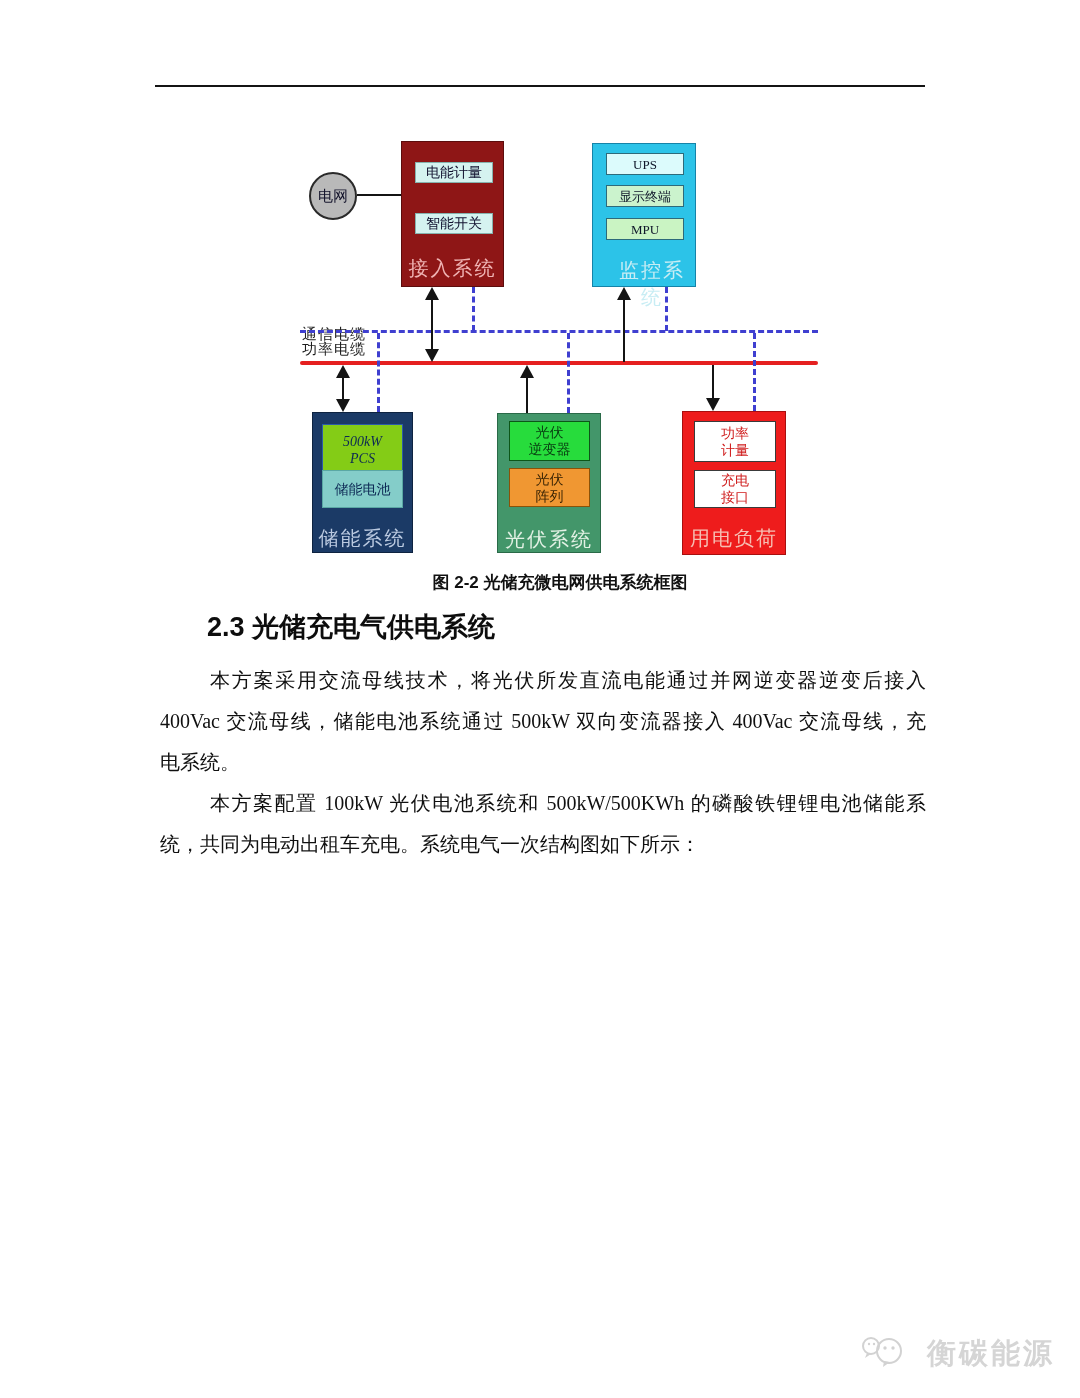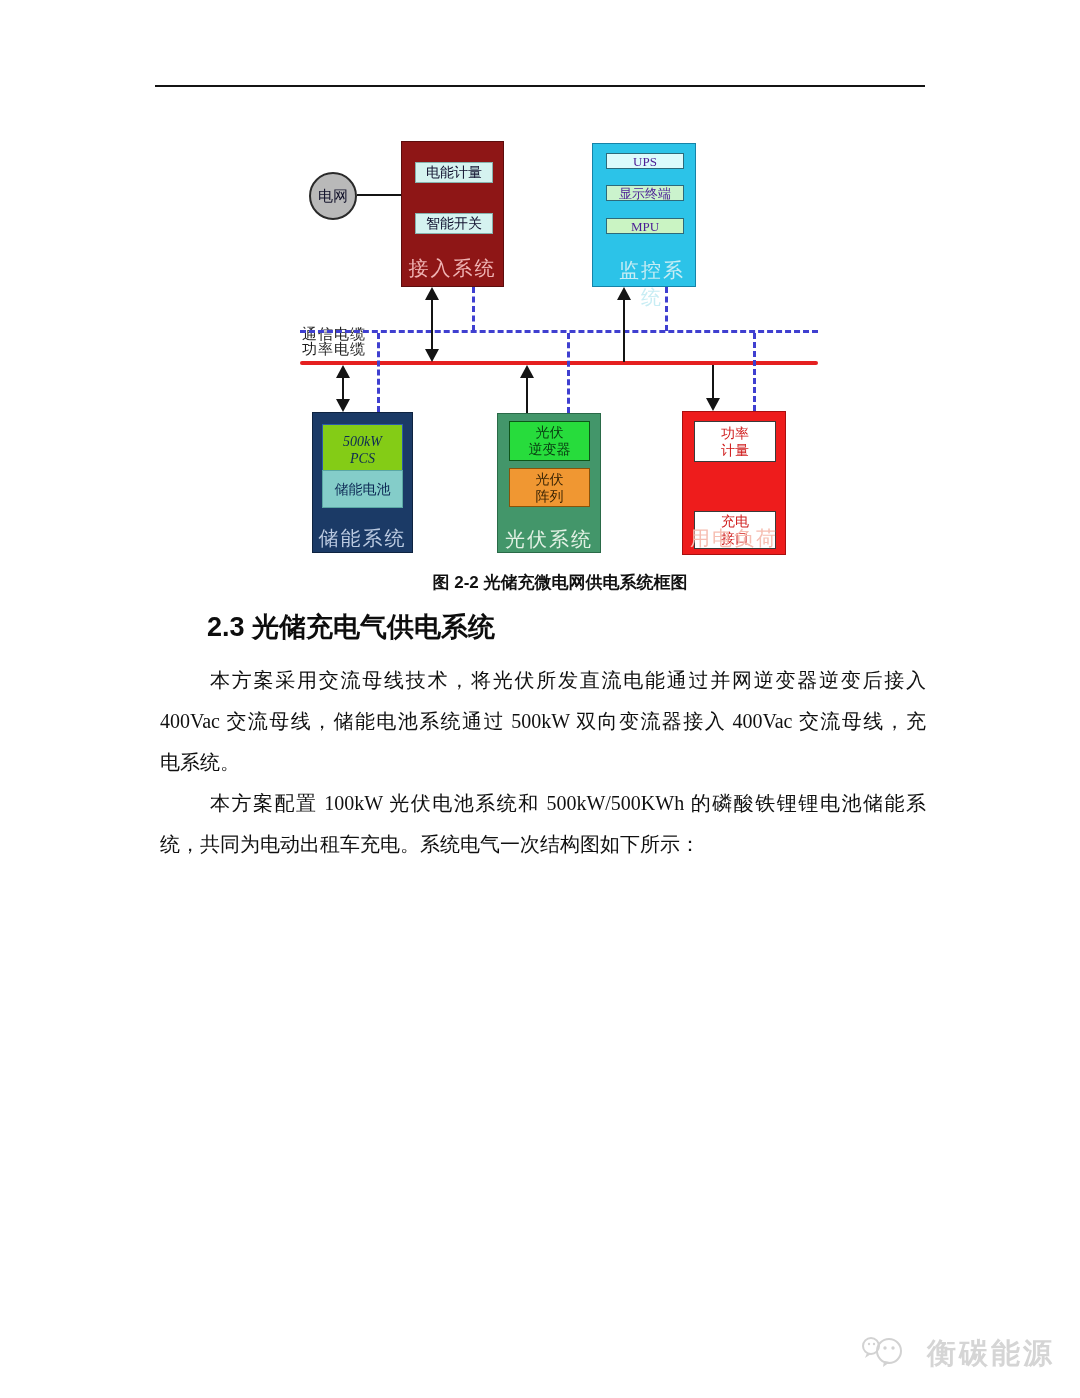--- a/index.html
+++ b/index.html
@@ -21,21 +21,21 @@
   .hline{height:2px;background:#141414;}
   .tri{width:0;height:0;border-left:7px solid transparent;border-right:7px solid transparent;}
   .tri.up{border-bottom:13px solid #141414;}
   .tri.down{border-top:13px solid #141414;}
   .buslabel{font-size:15px;color:#1d1d1d;letter-spacing:1px;}
 
   
   .access{left:401px;top:141px;width:103px;height:146px;background:#8e1616;border:1px solid #5c0d0d;}
   .access .sub{position:absolute;left:13px;width:78px;height:21px;background:#d5f3f0;border:1px solid #86b3ae;color:#10102e;}
   .monitor{left:592px;top:143px;width:104px;height:144px;background:#2cc3e8;border:1px solid #1583a8;}
-  .monitor .sub{position:absolute;left:13px;width:78px;height:16px;border:1px solid #2d6a7a;color:#4c1d95;font-size:13px;}
+  .monitor .sub{position:absolute;left:13px;width:78px;height:22px;border:1px solid #2d6a7a;color:#0f172a;font-size:13px;}
   .storage{left:312px;top:412px;width:101px;height:141px;background:#1b3a66;border:1px solid #0e2340;}
   .storage .sub{position:absolute;left:9px;width:81px;color:#0c2854;}
   .pv{left:497px;top:413px;width:104px;height:140px;background:#43966a;border:1px solid #2a6a48;}
   .pv .sub{position:absolute;left:11px;width:81px;}
   .load{left:682px;top:411px;width:104px;height:144px;background:#ee1c1c;border:1px solid #a80f0f;}
   .load .sub{position:absolute;left:11px;width:82px;background:#ffffff;border:1px solid #3a3a3a;color:#cf1b1b;}
 
   .grid-circle{left:309px;top:172px;width:48px;height:48px;border-radius:50%;background:#b9b9b9;
                border:2px solid #2a2a2a;display:flex;align-items:center;justify-content:center;
                font-size:15px;color:#13132b;box-sizing:border-box;}
@@ -148,21 +148,21 @@
         <div>阵列</div>
       </div>
       <div class="sys-title" style="top:112px;color:#e2f1e4;">光伏系统</div>
     </div>
 
     <div class="abs sysbox load">
       <div class="sub" style="top:9px;height:41px;">
         <div>功率</div>
         <div>计量</div>
       </div>
-      <div class="sub" style="top:58px;height:38px;margin-top:41px;">
+      <div class="sub" style="top:58px;height:38px;">
         <div>充电</div>
         <div>接口</div>
       </div>
       <div class="sys-title" style="top:113px;color:#f6beb2;">用电负荷</div>
     </div>
   </div>
 
   <div class="abs caption">图 2-2 光储充微电网供电系统框图</div>
 
   <div class="abs heading">2.3 光储充电气供电系统</div>

